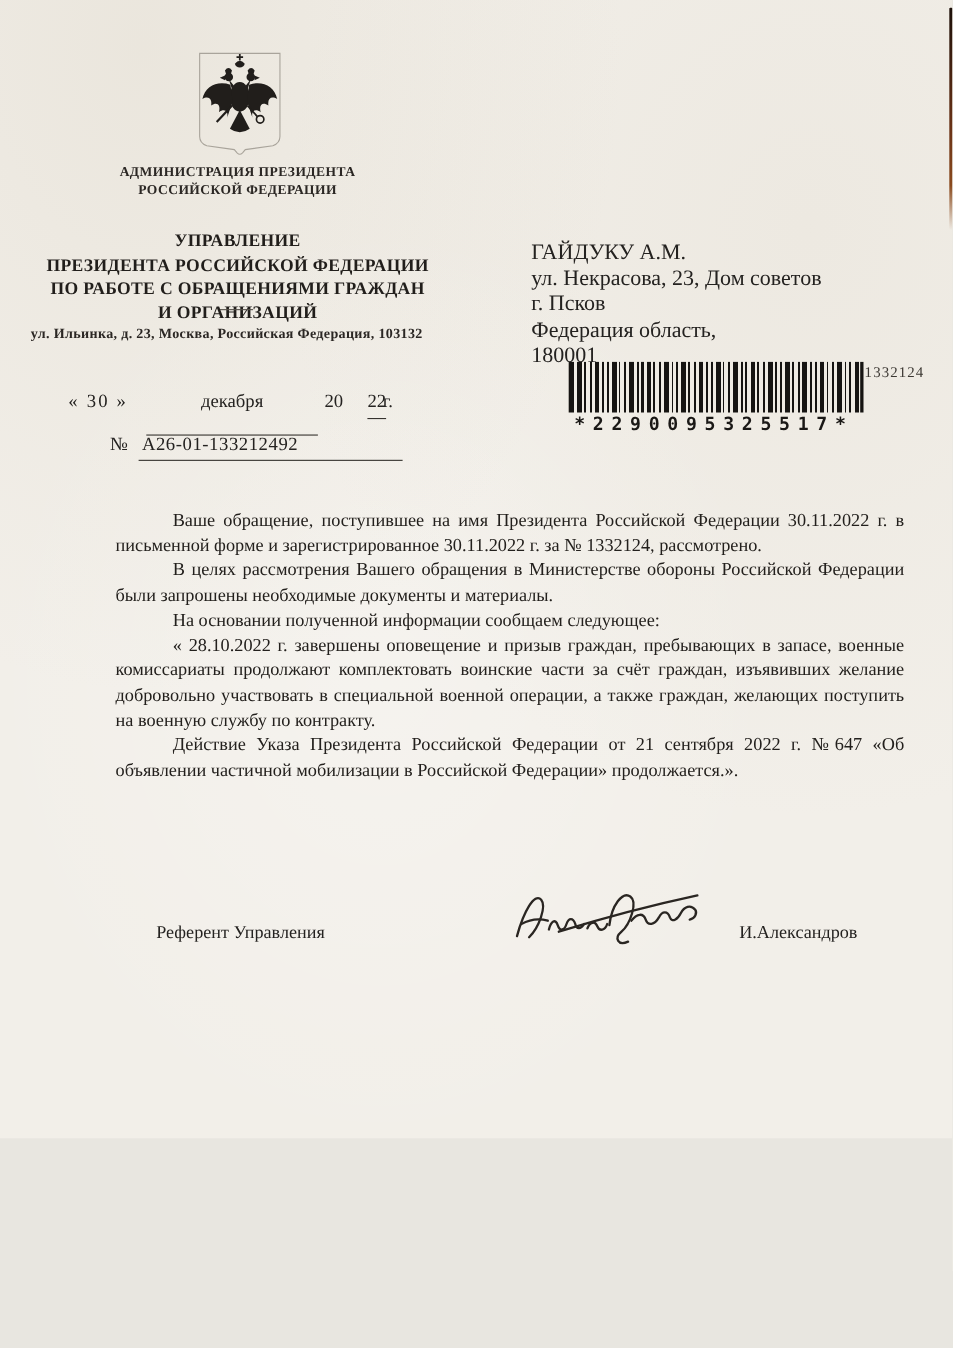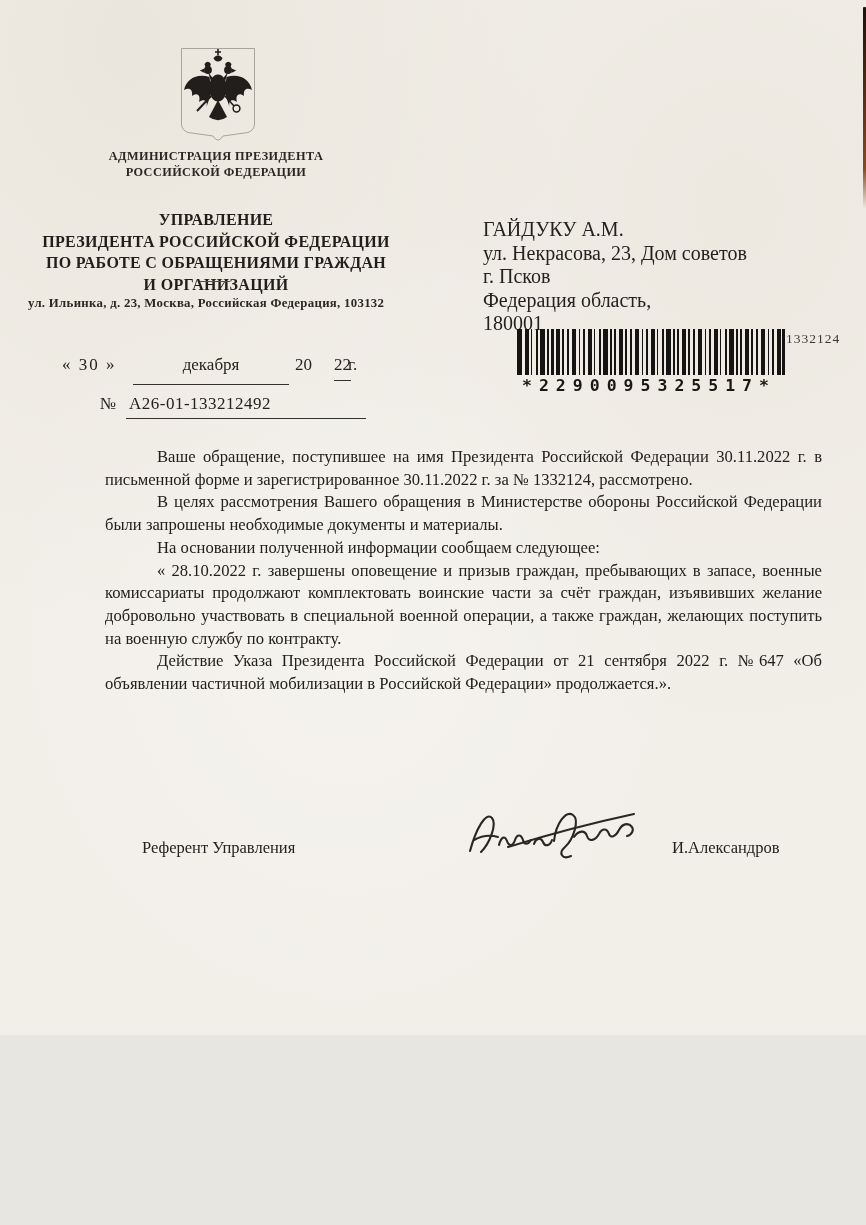--- a/index.html
+++ b/index.html
@@ -65,35 +65,35 @@
     color:#1a1816;white-space:nowrap;
   }
   .reg-side-number{
     left:786px;top:331px;font-size:13.5px;letter-spacing:1px;color:#3b3732;
   }
   
   .date-line{top:355px;left:0;width:460px;height:26px;font-size:17px;color:#242220;}
   .dl-quote-day{position:absolute;left:62px;top:0;letter-spacing:2px;}
   .dl-month{
     position:absolute;left:133px;top:0;width:156px;
-    text-align:center;border-bottom:1.2px solid #35322e;padding-bottom:9px;
+    text-align:center;border-bottom:1.2px solid #35322e;padding-bottom:20px;
   }
   .dl-century{position:absolute;left:295px;top:0;}
   .dl-year{position:absolute;left:334px;top:0;border-bottom:1.2px solid #35322e;padding-bottom:5px;}
   .dl-g{position:absolute;left:348px;top:0;}
   .ref-line{top:394px;left:0;width:460px;height:26px;font-size:17px;color:#242220;}
   .rl-no{position:absolute;left:100px;top:0;}
   .rl-num{
     position:absolute;left:126px;top:0;width:237px;
     border-bottom:1.2px solid #35322e;padding-bottom:4px;padding-left:3px;
     letter-spacing:.5px;
   }
   
   .body-text{
-    left:105px;top:446px;width:717px;
+    left:105px;top:462px;width:717px;
     font-size:16.6px;line-height:22.7px;
     text-align:justify;color:#23201d;font-family:Liberation Serif, serif;
   }
   .body-text p{margin:0;text-indent:52px;}
   
   .sig-title{left:110px;top:838px;font-size:16.5px;color:#242220;margin-left:32px;}
   .sig-script{left:462px;top:795px;width:180px;height:72px;}
   .sig-name{left:672px;top:838px;font-size:16.5px;color:#242220;}
   
   .footer-left{

